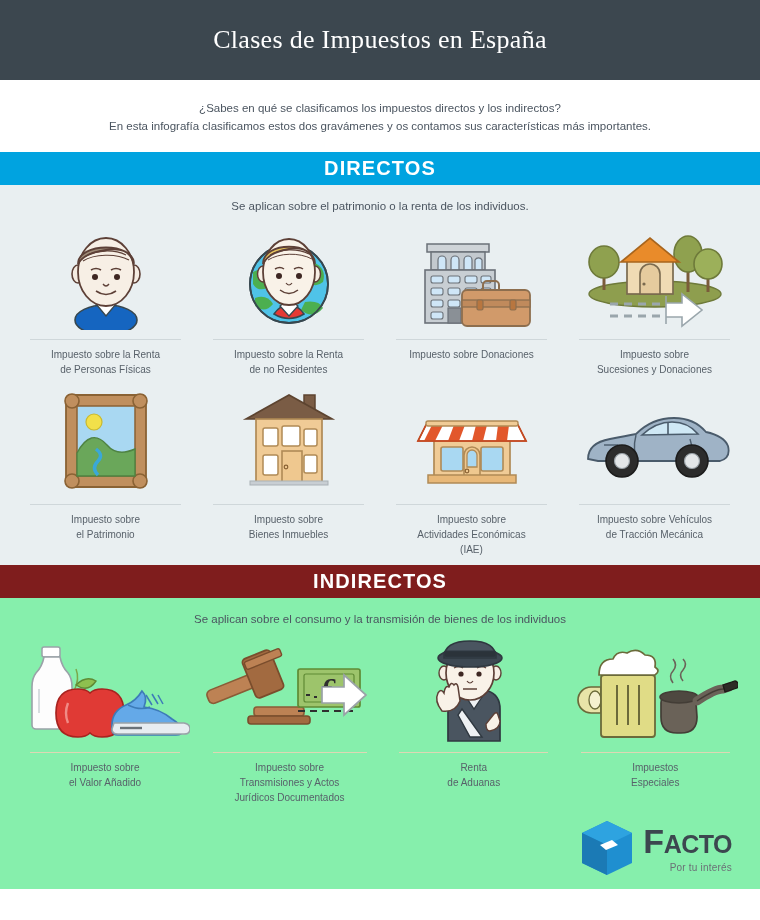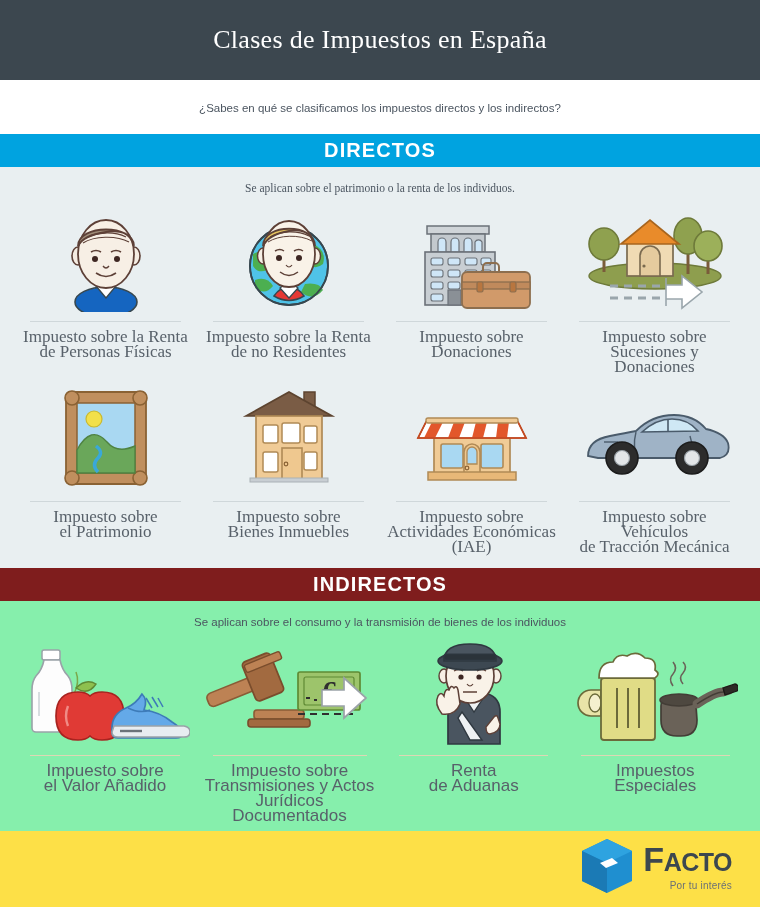--- a/index.html
+++ b/index.html
@@ -42,21 +42,21 @@
     height: 33px;
     display: flex; align-items: center; justify-content: center;
     color: #ffffff;
     font-size: 20px;
     font-weight: bold;
     letter-spacing: 1.1px;
   }
   .band-directos  { background: #00a3e0; }
   .band-indirectos{ background: #7f1d1d; }
 
-  .section-directos   { background: #e9eff1; padding-bottom: 14px; font-family: Liberation Serif, serif; }
+  .section-directos   { background: #e9eff1; padding-bottom: 8px; }
   .section-indirectos { background: #86efac; padding-bottom: 8px; }
 
   .section-sub {
     text-align: center;
     font-size: 11.5px;
     color: #4b5560;
     padding: 15px 0 6px;
   }
 
   
@@ -75,30 +75,30 @@
     width: 100%;
   }
   .sep {
     width: 88%;
     height: 1px;
     background: #cfd7da;
     margin: 9px 0 7px;
   }
   .section-indirectos .sep { background: #ded7b4; }
   .cap {
-    font-size: 17px;
+    font-size: 10px;
     color: #58616a;
     text-align: center;
     line-height: 15px;
   }
   .row2 .icon-box { height: 112px; }
 
   
   .footer {
-    background: #fde047;
+    background: #86efac;
     height: 76px;
     position: relative;
   }
   .logo {
     position: absolute;
     right: 28px; top: 6px;
     display: flex; align-items: center; gap: 9px;
   }
   .logo-text { display: flex; flex-direction: column; align-items: flex-end; }
   .logo-word {
@@ -122,20 +122,21 @@
 <body>
 
 <div id="page">
 
   <div class="header-band">
     <div class="header-title">Clases de Impuestos en España</div>
   </div>
 
   <div class="intro">
     <div class="intro-line">¿Sabes en qué se clasificamos los impuestos directos y los indirectos?</div>
+    <div class="intro-line">En esta infografía clasificamos estos dos gravámenes y os contamos sus características más importantes.</div>
   </div>
 
   <div class="band band-directos">
     <span>DIRECTOS</span>
   </div>
   <div class="section-directos">
     <div class="section-sub">Se aplican sobre el patrimonio o la renta de los individuos.</div>
 
     <div class="grid">
 

